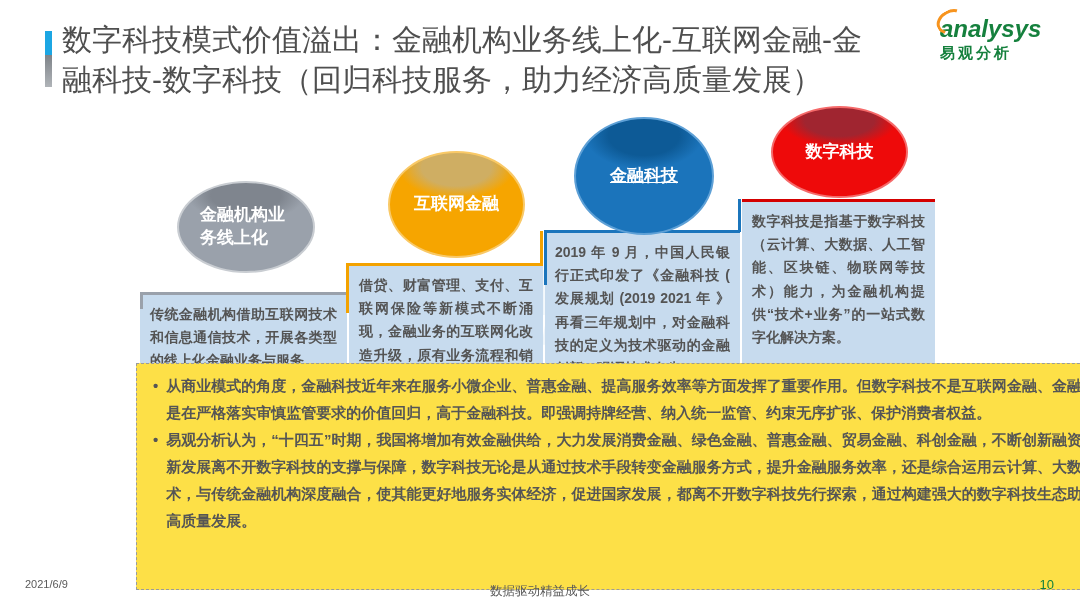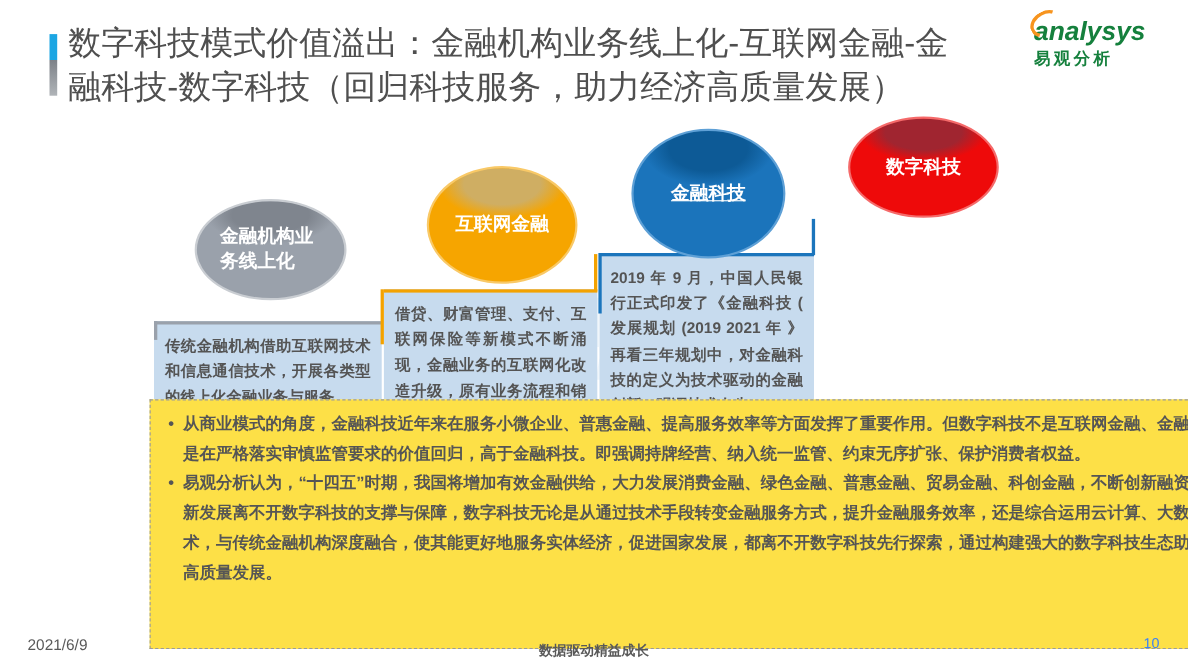--- a/index.html
+++ b/index.html
@@ -50,23 +50,23 @@
   .bubble4{left:771px;top:106px;width:137px;height:92px;}
   
   .analysis-box{position:absolute;left:136px;top:363px;width:1064px;height:227px;
     background:#fde047;border:1px dashed #9b9b9b;box-sizing:border-box;
     padding:8px 12px 6px 10px;overflow:hidden;}
   .bullet{display:flex;align-items:flex-start;font-size:15px;line-height:1.8;color:#555555;
     font-weight:600;text-align:justify;}
   .bullet::before{content:"\2022";flex:0 0 auto;margin:0 8px 0 6px;}
   .bullet p{margin:0;}
   
-  .footer-date{position:absolute;left:25px;top:578px;font-size:14px;color:#595959;}
-  .footer-slogan{position:absolute;left:0;right:0;top:583px;text-align:center;font-size:12.5px;color:#595959;font-weight:bold;}
-  .footer-page{position:absolute;right:26px;top:577px;font-size:13px;color:#3b82f6;}
+  .footer-date{position:absolute;left:25px;top:578px;font-size:11px;color:#595959;}
+  .footer-slogan{position:absolute;left:0;right:0;top:583px;text-align:center;font-size:12.5px;color:#595959;}
+  .footer-page{position:absolute;right:26px;top:577px;font-size:13px;color:#15803d;}
 </style>
 </head>
 <body>
 
 <div class="slide">
 
   <div class="accent-bar"></div>
   <h1 class="title">数字科技模式价值溢出：金融机构业务线上化-互联网金融-金融科技-数字科技（回归科技服务，助力经济高质量发展）</h1>
 
   <div class="logo">
@@ -81,20 +81,23 @@
   <div class="watermark wm2">易观分析</div>
 
   <div class="step step1" style="border-top-color: rgb(154, 161, 171);">
     <p>传统金融机构借助互联网技术和信息通信技术，开展各类型的线上化金融业务与服务。</p>
   </div>
   <div class="step step2" style="border-top-color: rgb(243, 162, 0);">
     <p>借贷、财富管理、支付、互联网保险等新模式不断涌现，金融业务的互联网化改造升级，原有业务流程和销售渠道改变。</p>
   </div>
   <div class="step step3" style="border-top-color: rgb(27, 117, 188);">
     <p>2019 年 9 月，中国人民银行正式印发了《金融科技 ( 发展规划 (2019 2021 年 》再看三年规划中，对金融科技的定义为技术驱动的金融创新，强调技术在先。</p>
+  </div>
+  <div class="step step4" style="border-top-color: rgb(212, 0, 0);">
+    <p>数字科技是指基于数字科技（云计算、大数据、人工智能、区块链、物联网等技术）能力，为金融机构提供“技术+业务”的一站式数字化解决方案。</p>
   </div>
 
   <div class="tick tickL1" style="background: rgb(154, 161, 171);"></div>
   <div class="tick tickL2" style="background: rgb(243, 162, 0);"></div>
   <div class="tick tickR2" style="background: rgb(243, 162, 0);"></div>
   <div class="tick tickL3" style="background: rgb(27, 117, 188);"></div>
   <div class="tick tickR3" style="background: rgb(27, 117, 188);"></div>
 
   <div class="bubble bubble1" style="--main: #9aa1ab; --cap: #7f858e; --rim: #c9cdd2;">
     <span>金融机构业务线上化</span>

